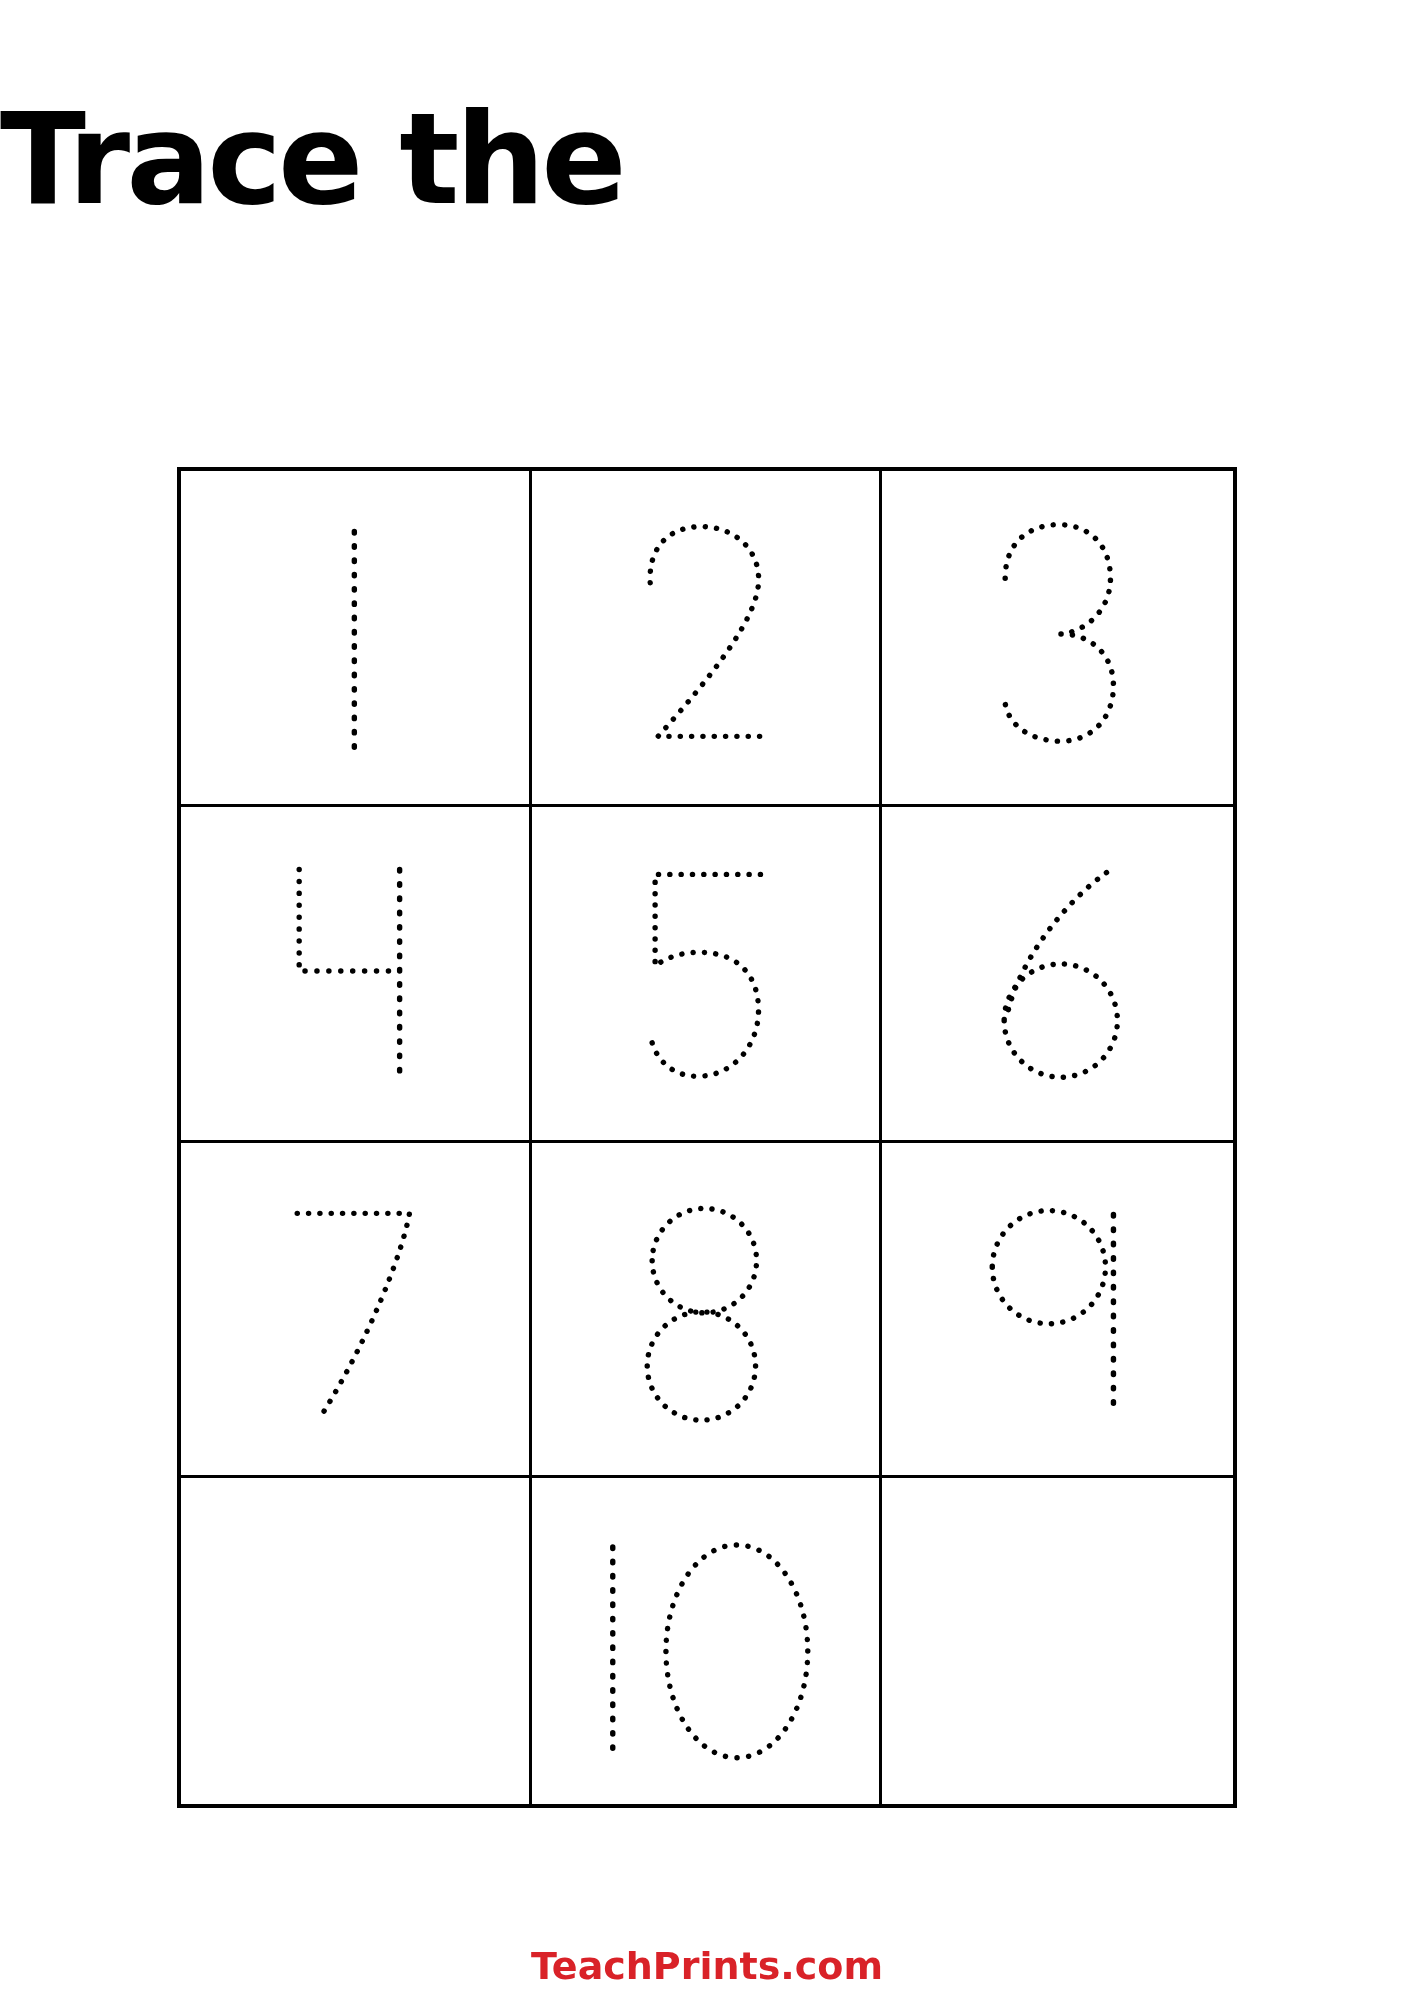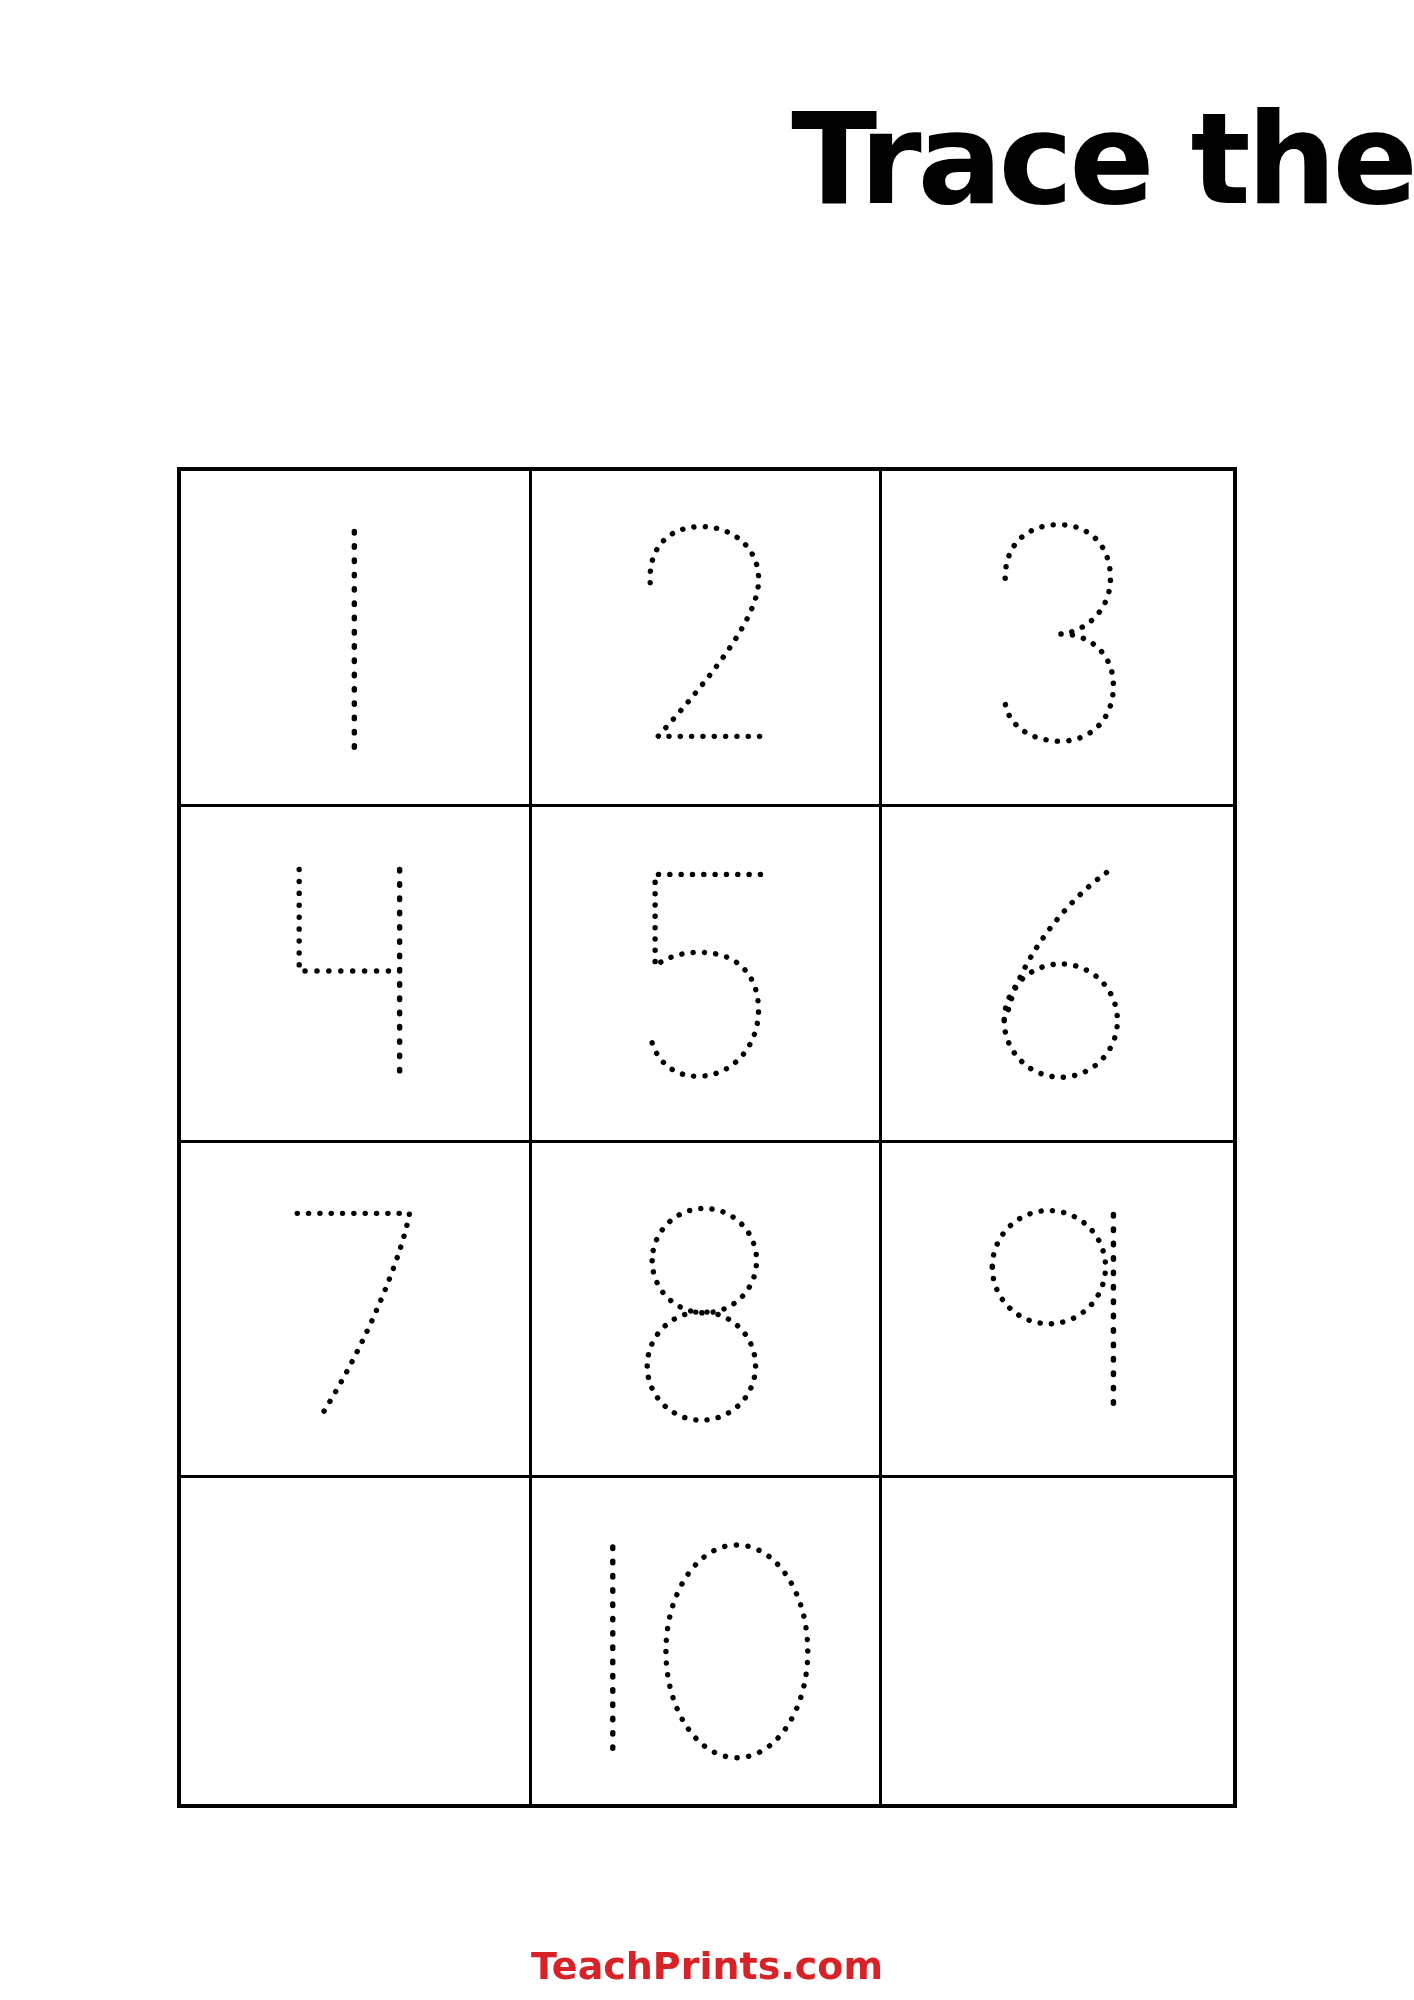--- a/index.html
+++ b/index.html
@@ -7,21 +7,21 @@
     width:1414px;height:2000px;
     background:#ffffff;
     font-family:"DejaVu Sans","Liberation Sans",sans-serif;
     position:relative;
     overflow:hidden;
   }
   .page{position:absolute;inset:0;background:#ffffff;}
   .title{
     position:absolute;
     top:88px;left:0;width:1414px;
-    text-align:right;
+    text-align:left;
     font-size:126px;
     font-weight:700;
     letter-spacing:-4px;
     line-height:1.15;
     color:#000000;
     white-space:pre-line;
   }
   .trace-grid{
     position:absolute;
     left:177px;top:467px;

